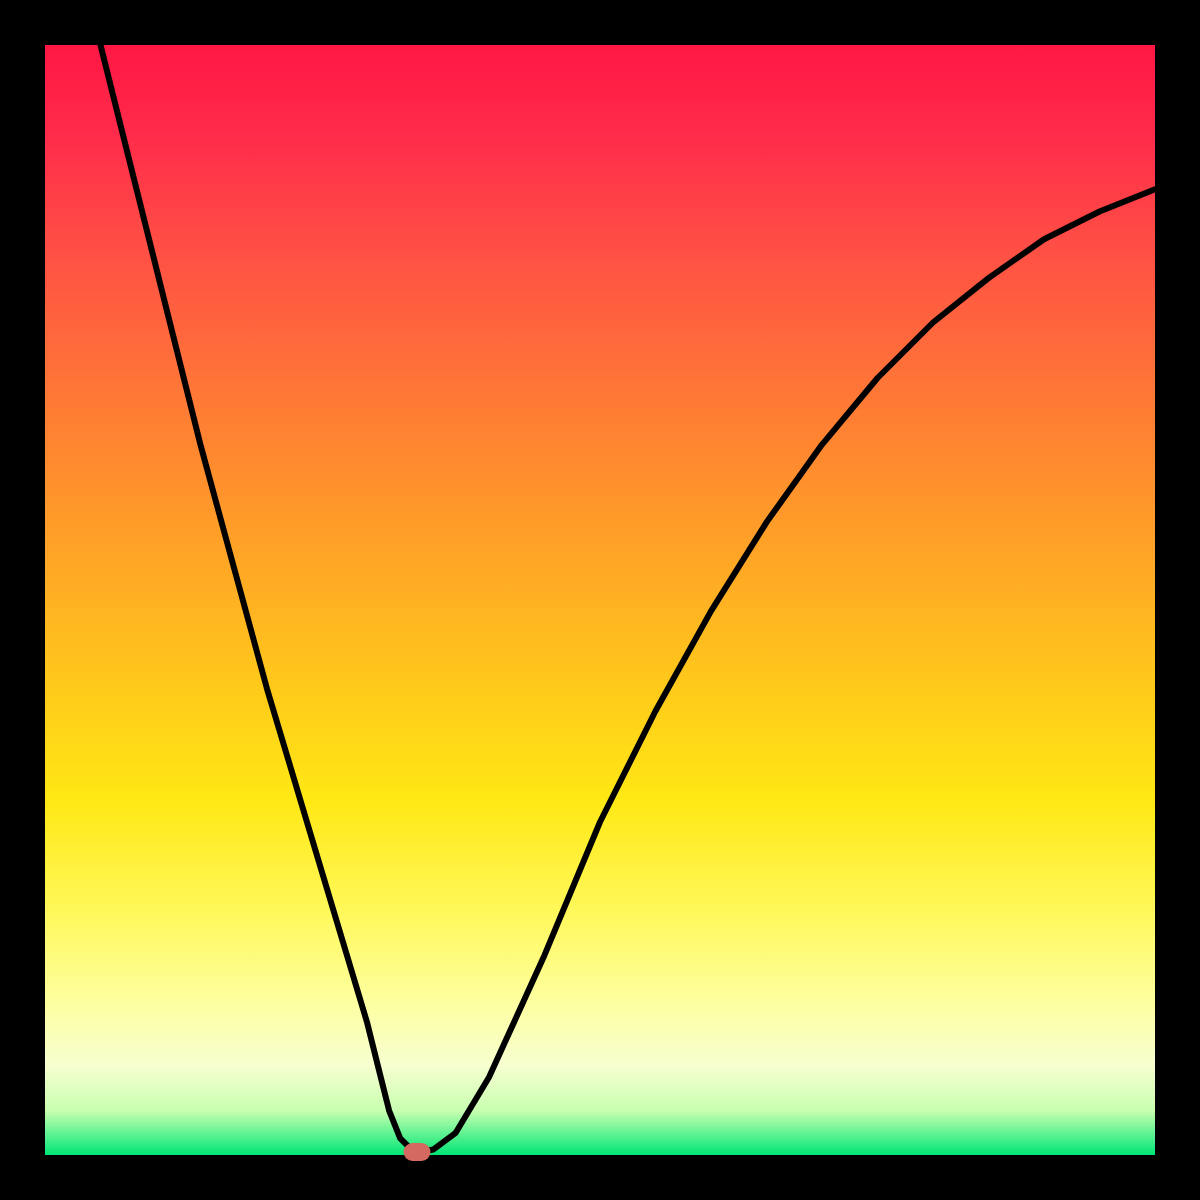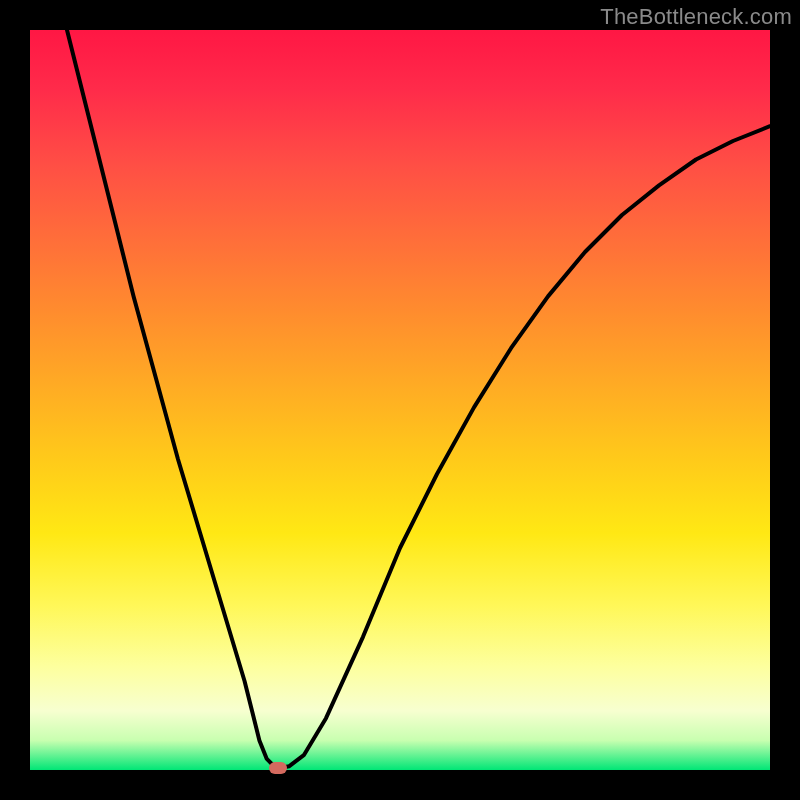--- a/index.html
+++ b/index.html
@@ -64,14 +64,13 @@
 <div class="frame">
 
   <div class="plot-area"></div>
 
   <svg class="curve-svg" viewBox="0 0 740 740" preserveAspectRatio="none">
     <path id="curve-path" d="M37.00 0.00 L59.20 88.80 L81.40 177.60 L103.60 266.40 L125.80 347.80 L148.00 429.20 L170.20 503.20 L192.40 577.20 L214.60 651.20 L222.00 680.80 L229.40 710.40 L236.80 728.90 L244.20 736.30 L251.60 737.78 L259.00 736.30 L273.80 725.20 L296.00 688.20 L333.00 606.80 L370.00 518.00 L407.00 444.00 L444.00 377.40 L481.00 318.20 L518.00 266.40 L555.00 222.00 L592.00 185.00 L629.00 155.40 L666.00 129.50 L703.00 111.00 L740.00 96.20" stroke="#000" stroke-width="4" fill="none" stroke-linecap="round" stroke-linejoin="round"></path>
   </svg>
 
   <div id="marker" class="min-marker" style="left: 277.9px; top: 767.78px;"></div>
 
-  <div class="watermark">TheBottleneck.com</div>
 </div>
 
 </body></html>

